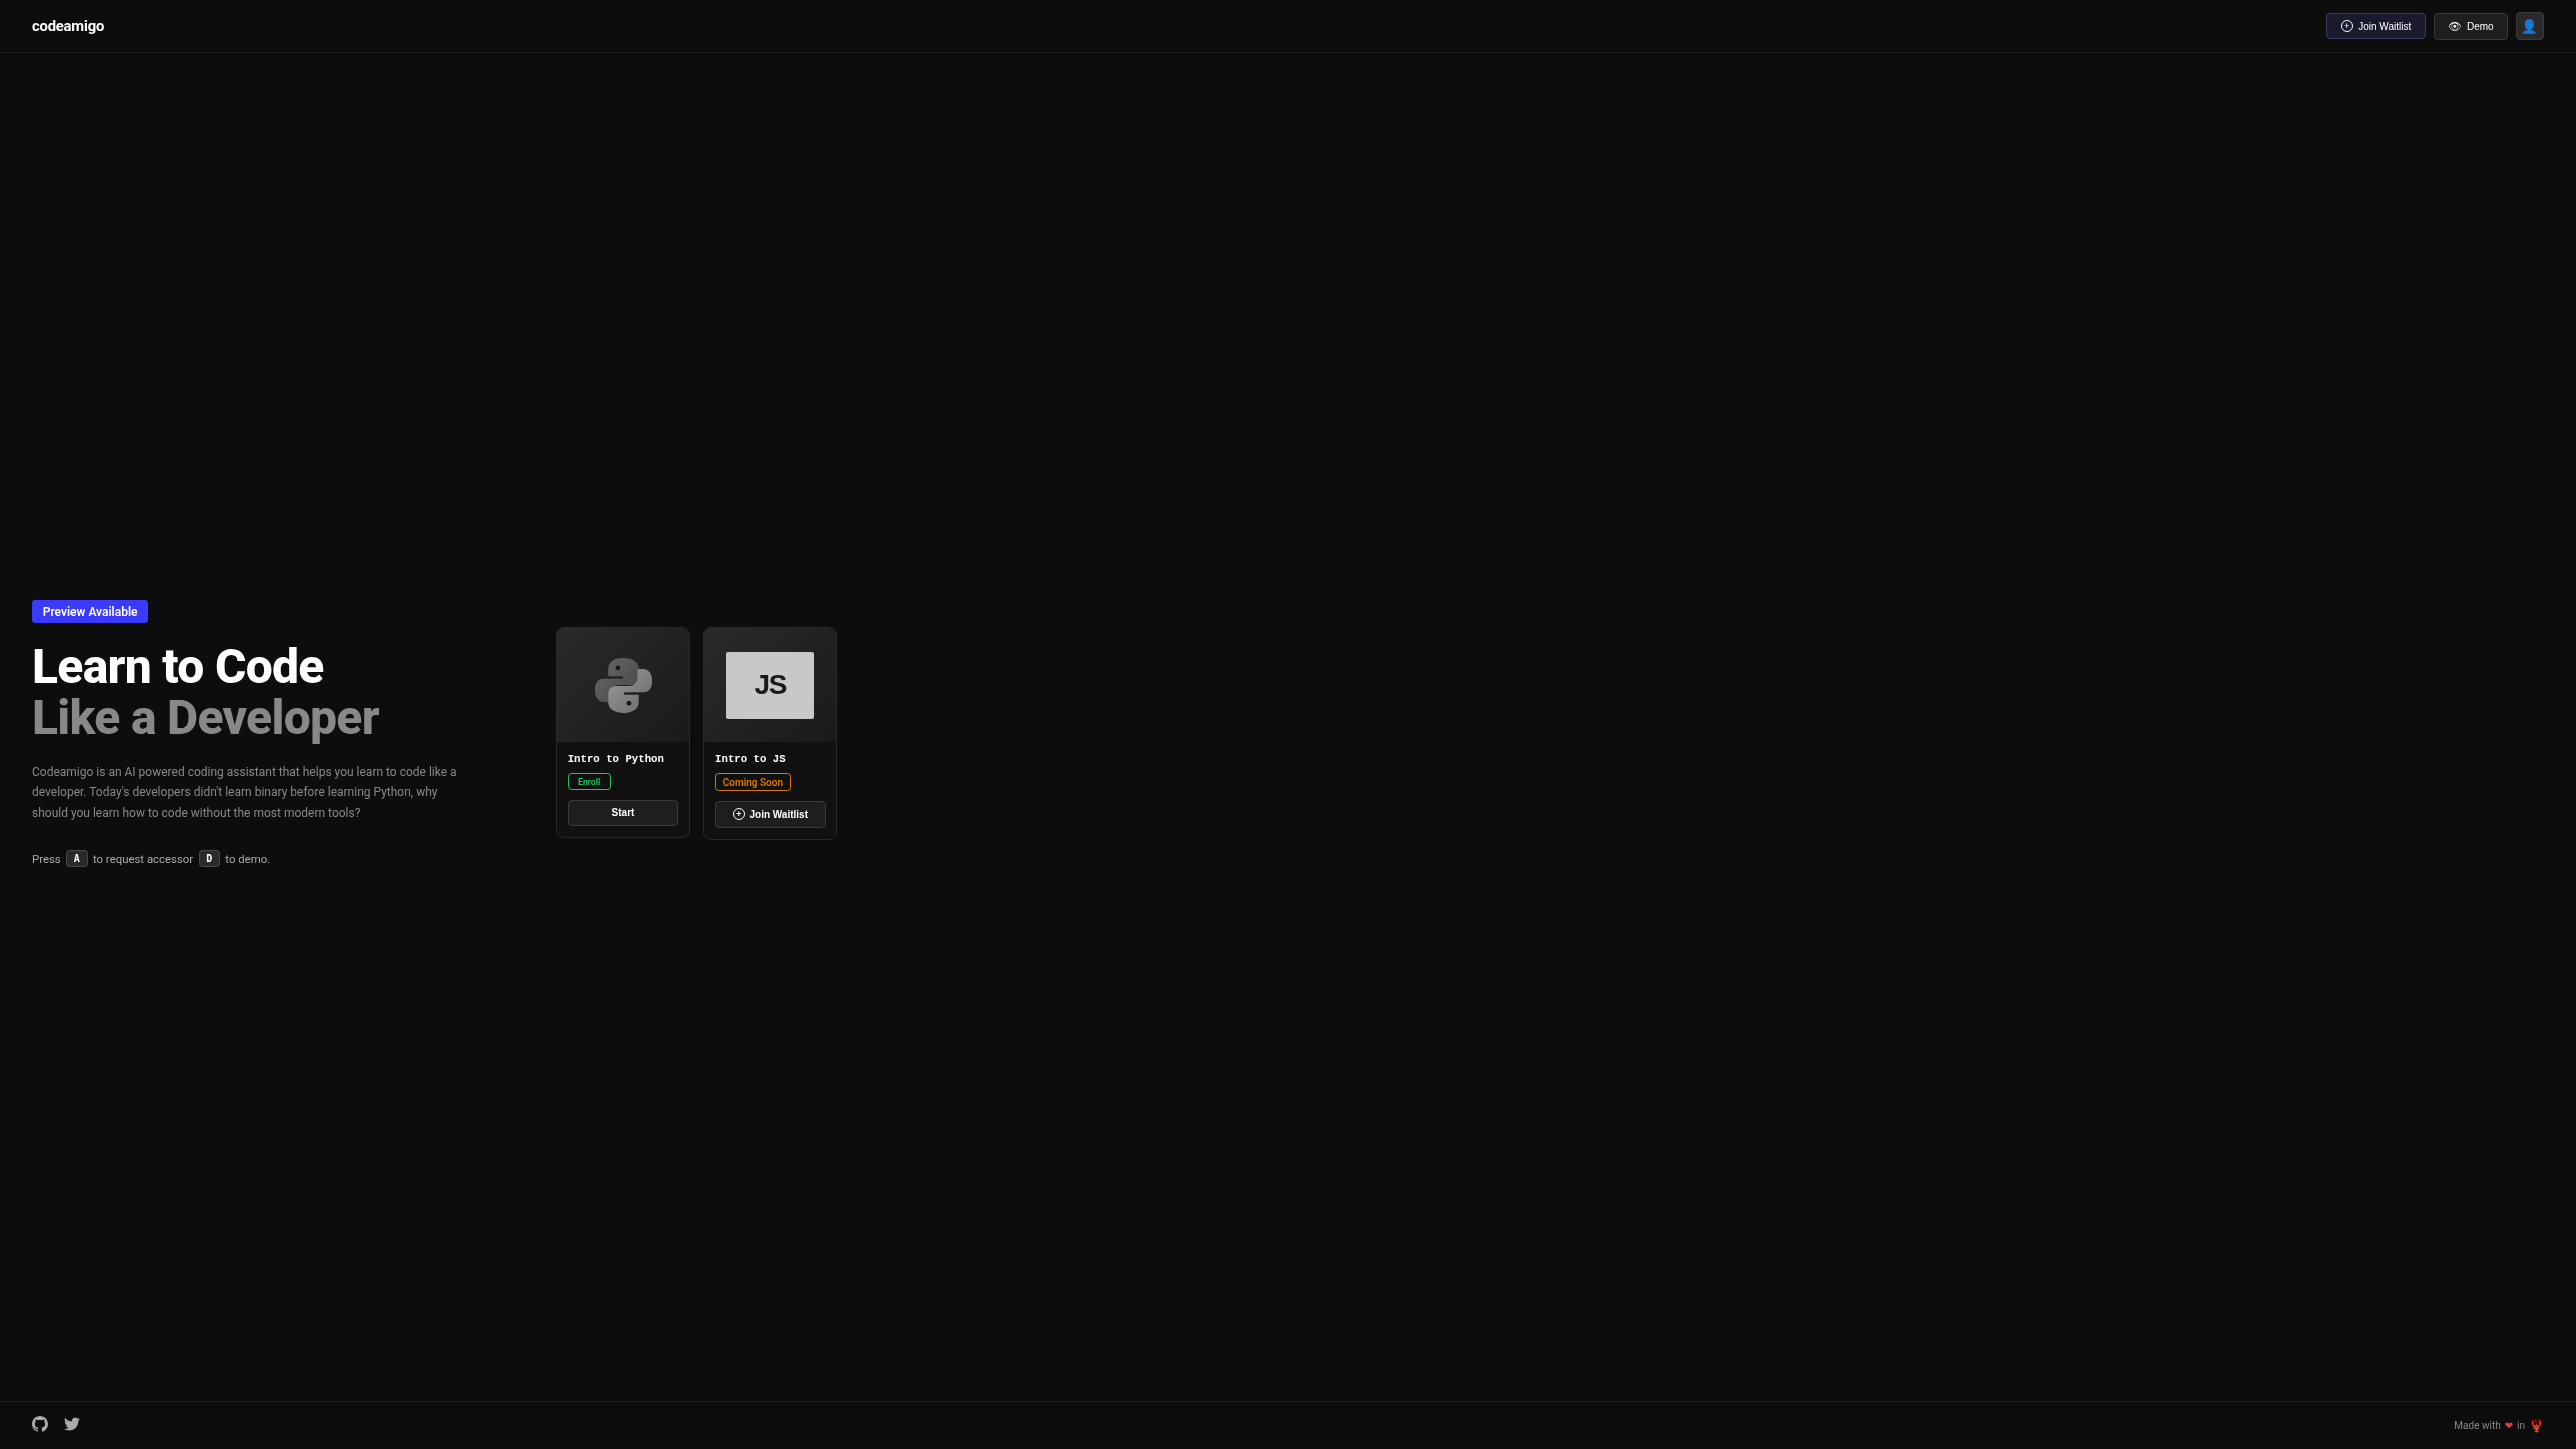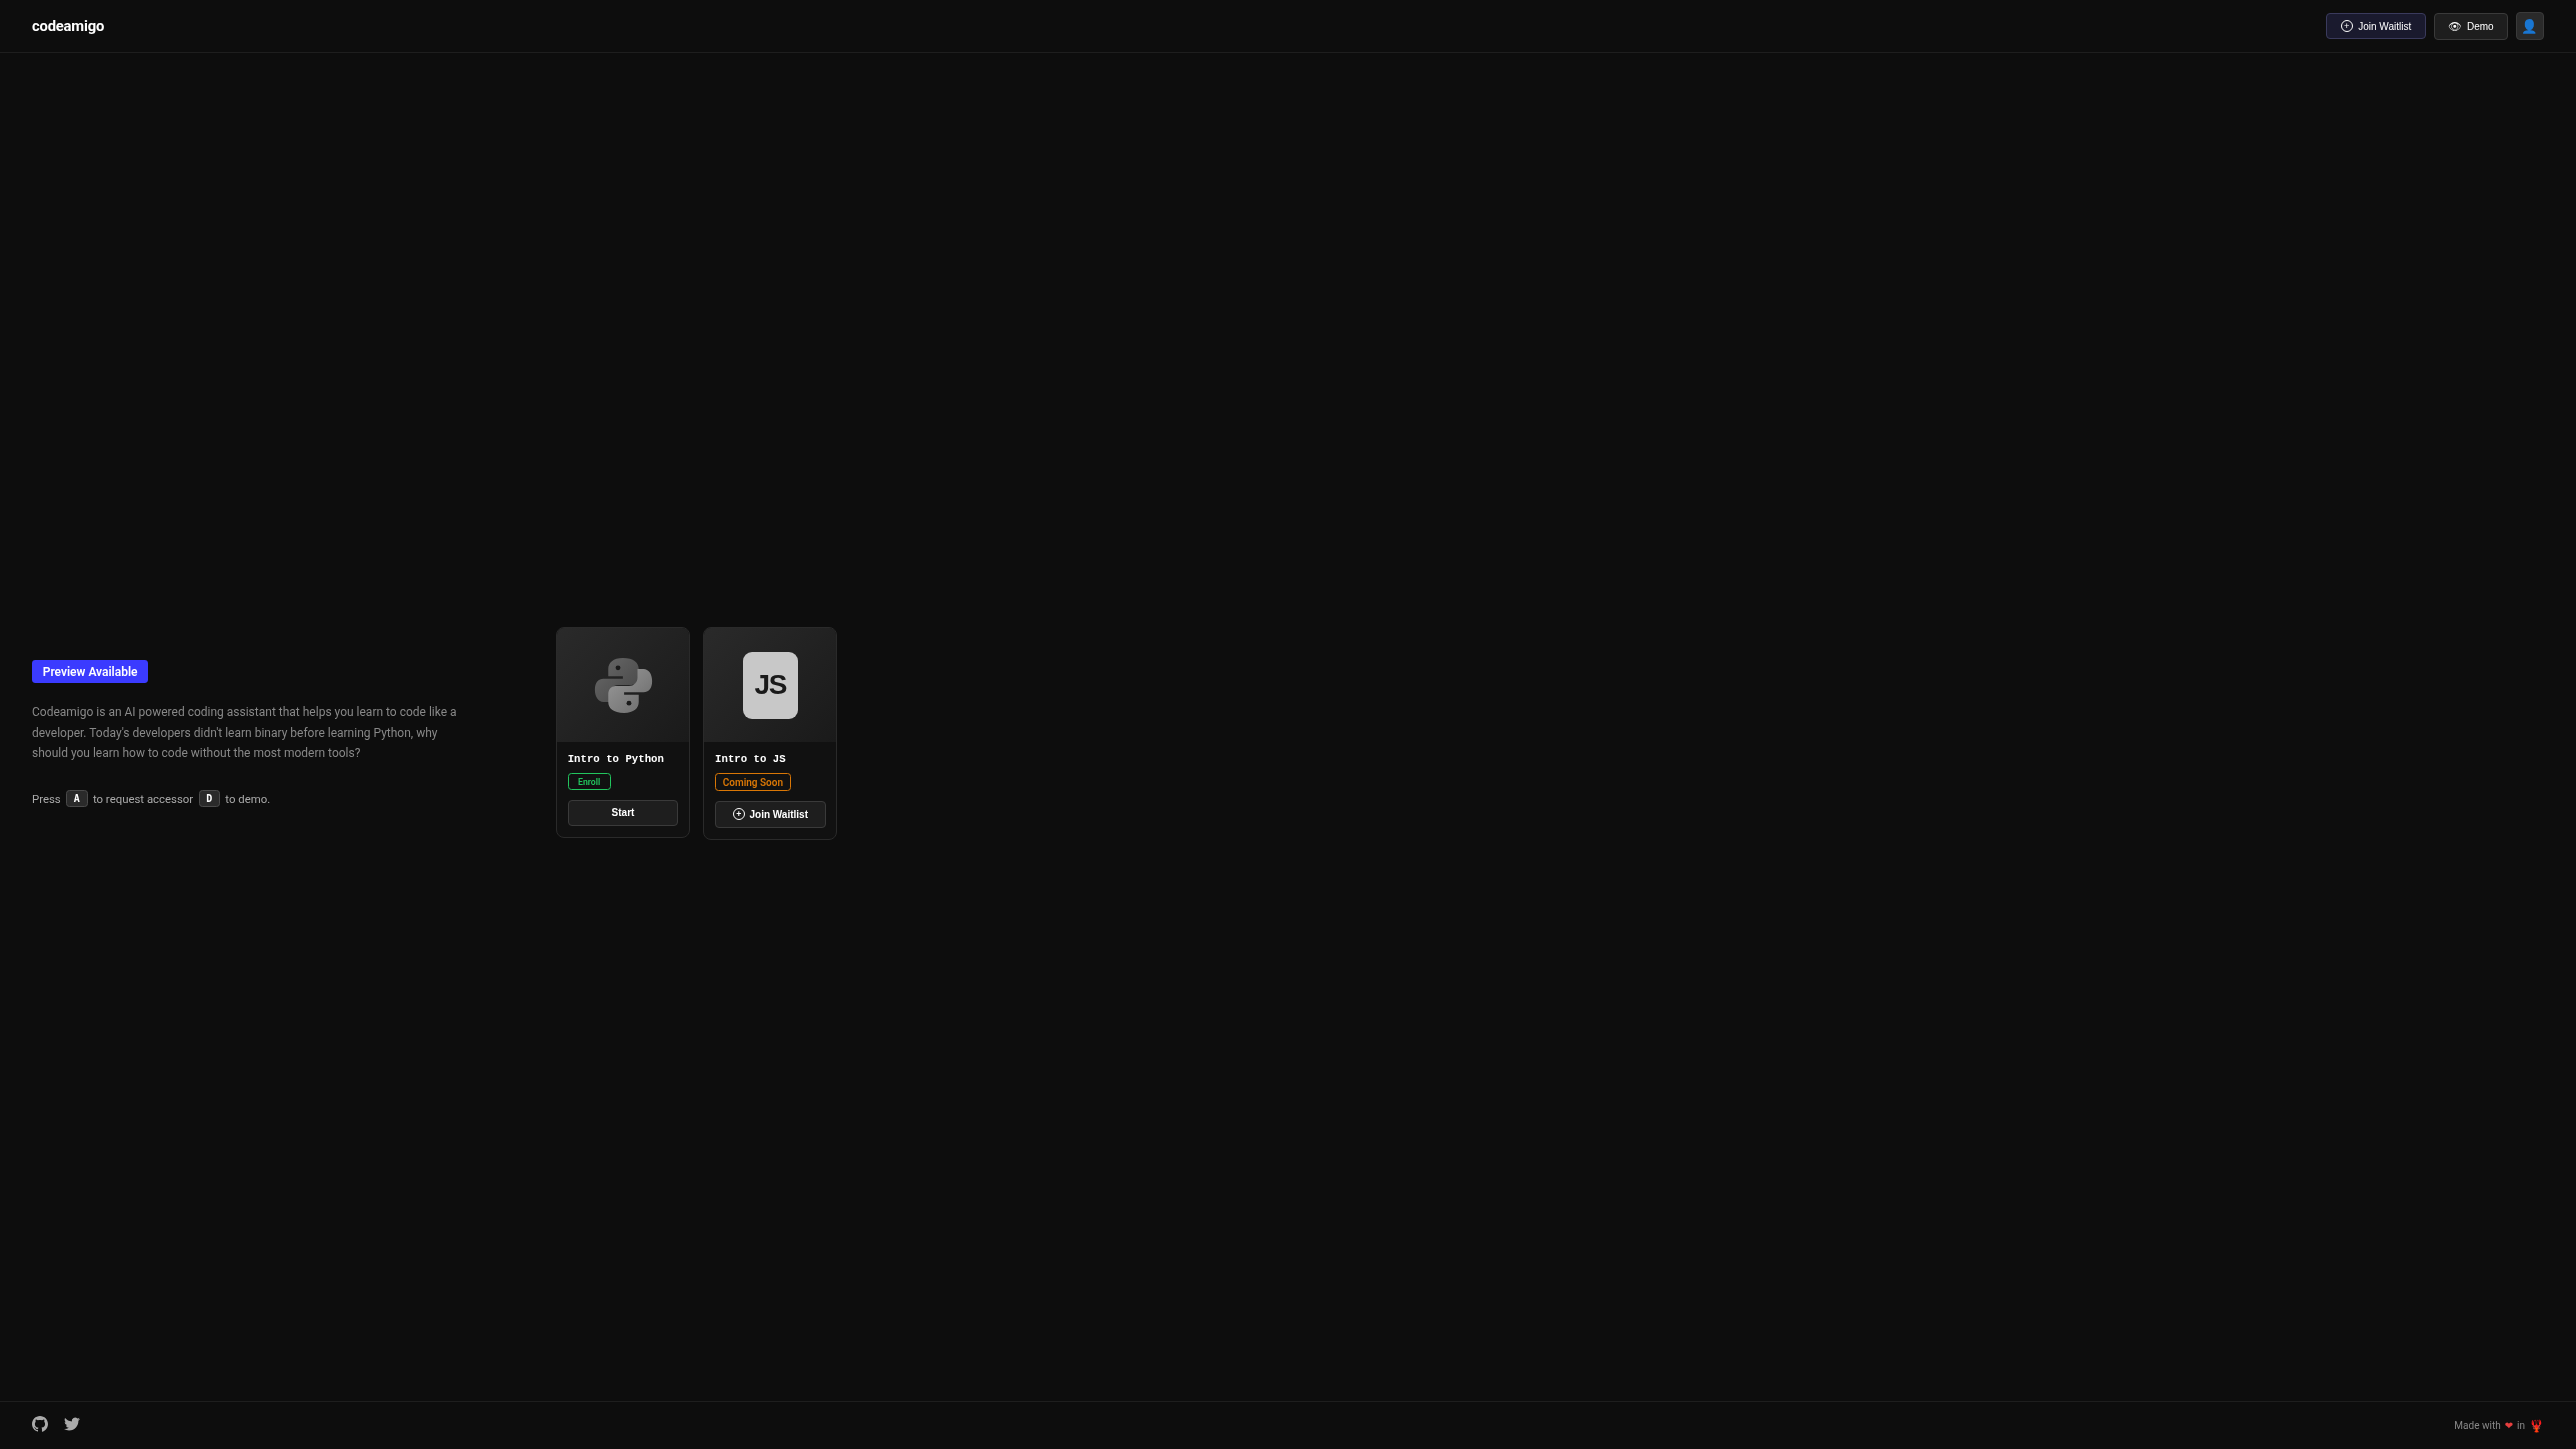--- a/index.html
+++ b/index.html
@@ -193,24 +193,24 @@
     }
 
     
     .python-logo {
       width: 67px;
       height: 67px;
     }
 
     
     .js-logo {
-      width: 55px;
+      width: 88px;
       height: 67px;
       background: #c8c8c8;
-      border-radius: 9px;
+      border-radius: 2px;
       display: flex;
       align-items: center;
       justify-content: center;
       font-size: 28px;
       font-weight: 900;
       color: #1a1a1a;
       font-family: Arial, sans-serif;
       letter-spacing: -1.3px;
     }
 
@@ -351,20 +351,24 @@
       <span>👤</span>
     </button>
   </div>
 </header>
 
 <main>
 
   <div class="hero-left">
     <div class="preview-badge">Preview Available</div>
 
+    <h1 class="hero-title">
+      <span class="line1">Learn to Code</span><br>
+      <span class="line2">Like a Developer</span>
+    </h1>
 
     <p class="hero-description">Codeamigo is an AI powered coding assistant that helps you learn to code like a developer. Today's developers didn't learn binary before learning Python, why should you learn how to code without the most modern tools?</p>
 
     <div class="press-line">
       <span>Press</span>
       <kbd class="kbd">A</kbd>
       <span>to request accessor</span>
       <kbd class="kbd">D</kbd>
       <span>to demo.</span>
     </div>

